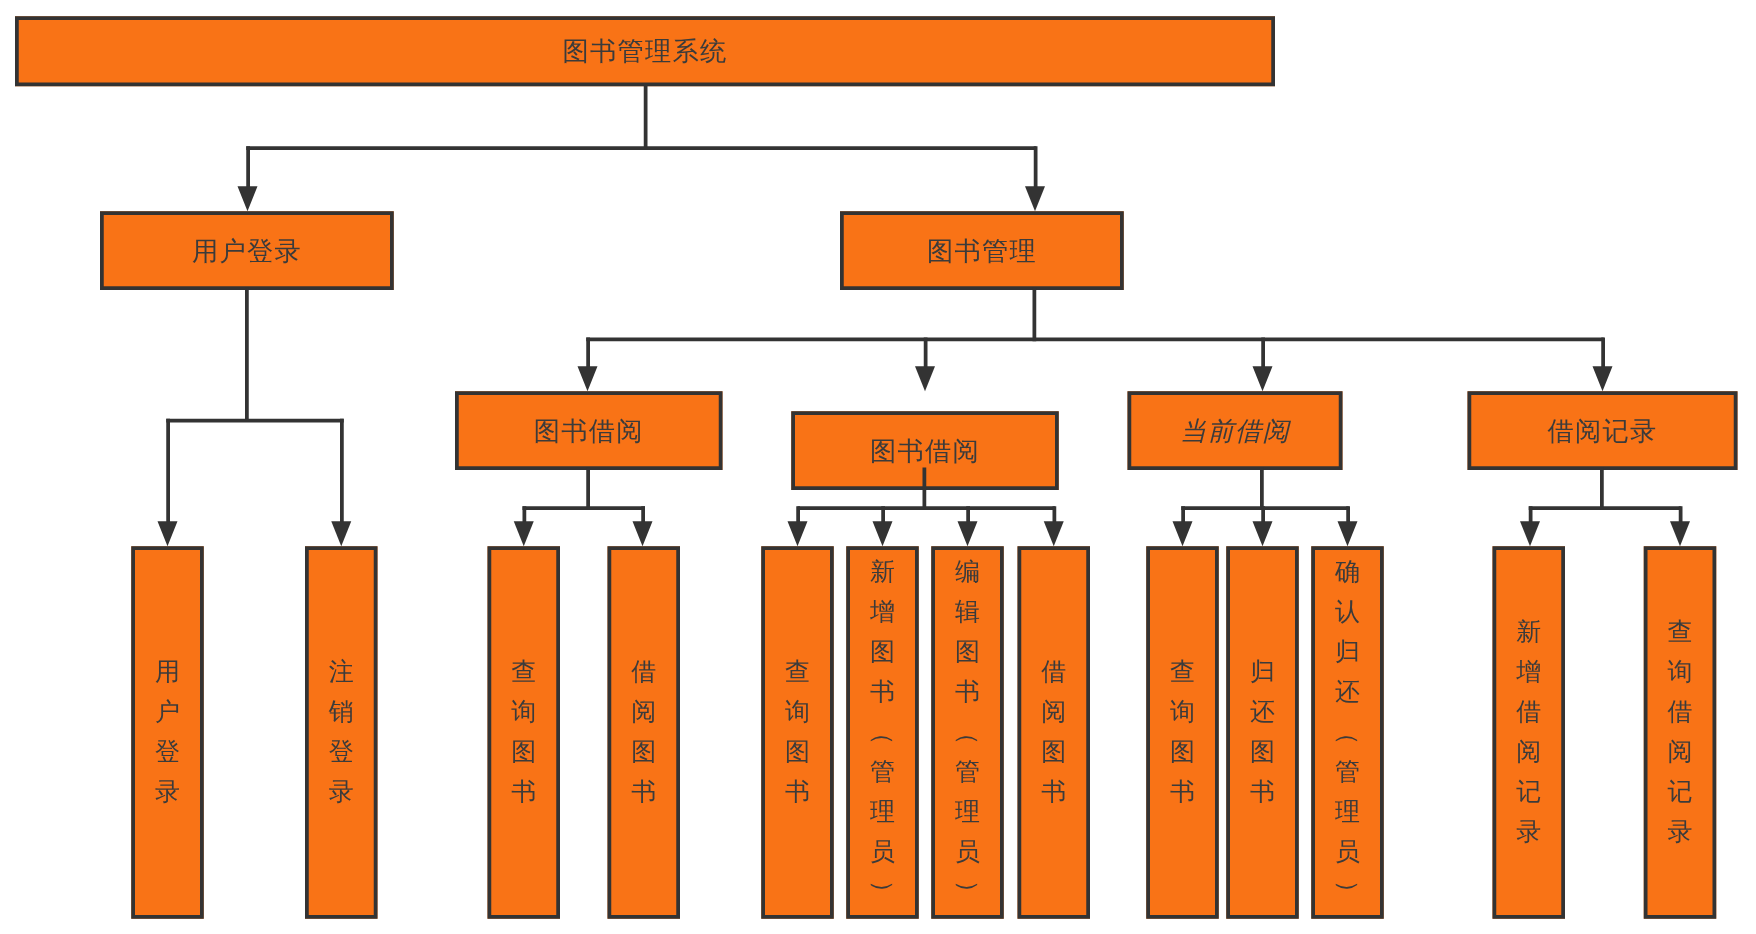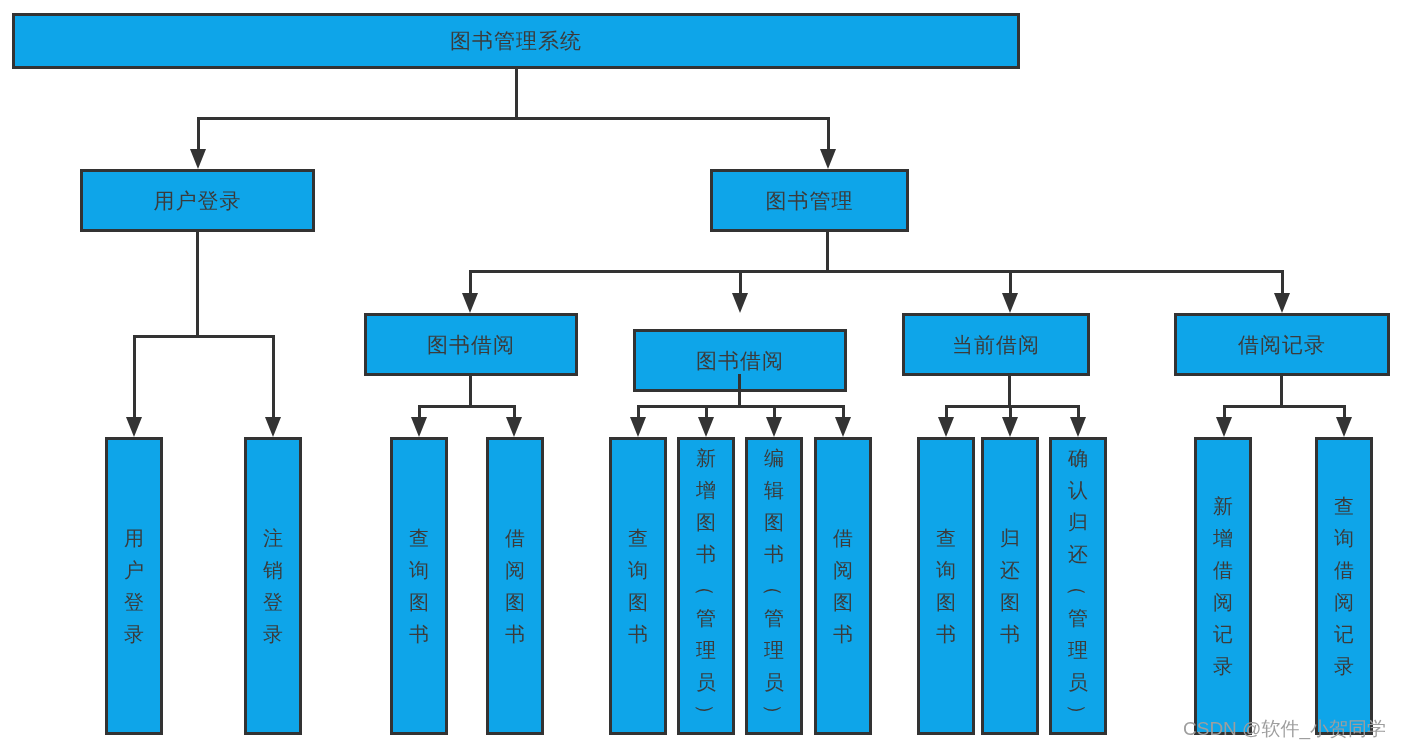--- a/index.html
+++ b/index.html
@@ -13,21 +13,21 @@
   #canvas{
     position:relative;
     width:1405px;height:747px;
     background:var(--bg);
     overflow:hidden;
   }
   .node{
     position:absolute;
     box-sizing:border-box;
     border:3px solid var(--line);
-    background:#0ea5e9;
+    background:#f97316;
     display:flex;align-items:center;justify-content:center;
     color:var(--text);
     font-size:21px;
     letter-spacing:1px;
   }
   .leaf{
     flex-direction:column;
     letter-spacing:0;
   }
   .vchar{
@@ -76,37 +76,37 @@
 <div id="canvas">
 
   <div class="node" style="left:12px;top:13px;width:1008px;height:56px;">图书管理系统</div>
 
   <div class="vline" style="left:515px;top:68px;height:50px;"></div>
   <div class="hline" style="left:197px;top:117px;width:632px;"></div>
   <div class="arrow" style="left:190px;top:117px;height:52px;"></div>
   <div class="arrow" style="left:820px;top:117px;height:52px;"></div>
 
   <div class="node" style="left:80px;top:169px;width:235px;height:63px;">用户登录</div>
-  <div class="node" style="left:710px;top:169px;width:199px;height:63px;">图书管理</div>
+  <div class="node" style="left:672px;top:169px;width:227px;height:63px;">图书管理</div>
 
   <div class="vline" style="left:196px;top:230px;height:107px;"></div>
   <div class="hline" style="left:133px;top:335px;width:142px;"></div>
   <div class="arrow" style="left:126px;top:335px;height:102px;"></div>
   <div class="arrow" style="left:265px;top:335px;height:102px;"></div>
 
   <div class="vline" style="left:826px;top:230px;height:43px;"></div>
   <div class="hline" style="left:469px;top:270px;width:814px;"></div>
   <div class="arrow" style="left:462px;top:270px;height:43px;"></div>
   <div class="arrow" style="left:732px;top:270px;height:43px;"></div>
   <div class="arrow" style="left:1002px;top:270px;height:43px;"></div>
   <div class="arrow" style="left:1274px;top:270px;height:43px;"></div>
 
   <div class="node" style="left:364px;top:313px;width:214px;height:63px;">图书借阅</div>
   <div class="node" style="left:633px;top:329px;width:214px;height:63px;">图书借阅</div>
-  <div class="node" style="left:902px;top:313px;width:188px;height:63px;">当前借阅</div>
+  <div class="node" style="left:902px;top:313px;width:172px;height:63px;font-style:italic;">当前借阅</div>
   <div class="node" style="left:1174px;top:313px;width:216px;height:63px;text-align:right;">借阅记录</div>
 
   <div class="vline" style="left:469px;top:374px;height:34px;"></div>
   <div class="hline" style="left:418px;top:405px;width:98px;"></div>
   <div class="arrow" style="left:411px;top:405px;height:32px;"></div>
   <div class="arrow" style="left:506px;top:405px;height:32px;"></div>
 
   <div class="vline" style="left:738px;top:374px;height:34px;"></div>
   <div class="hline" style="left:638px;top:405px;width:206px;"></div>
   <div class="arrow" style="left:630px;top:405px;height:32px;"></div>
@@ -220,15 +220,14 @@
     </div>
   <div class="node leaf vtext" style="left:1315px;top:437px;width:58px;height:298px;">
       <div class="vchar">查</div>
       <div class="vchar">询</div>
       <div class="vchar">借</div>
       <div class="vchar">阅</div>
       <div class="vchar">记</div>
       <div class="vchar">录</div>
     </div>
 
-  <div class="watermark">CSDN @软件_小贺同学</div>
 
 </div>
 
 </body></html>

